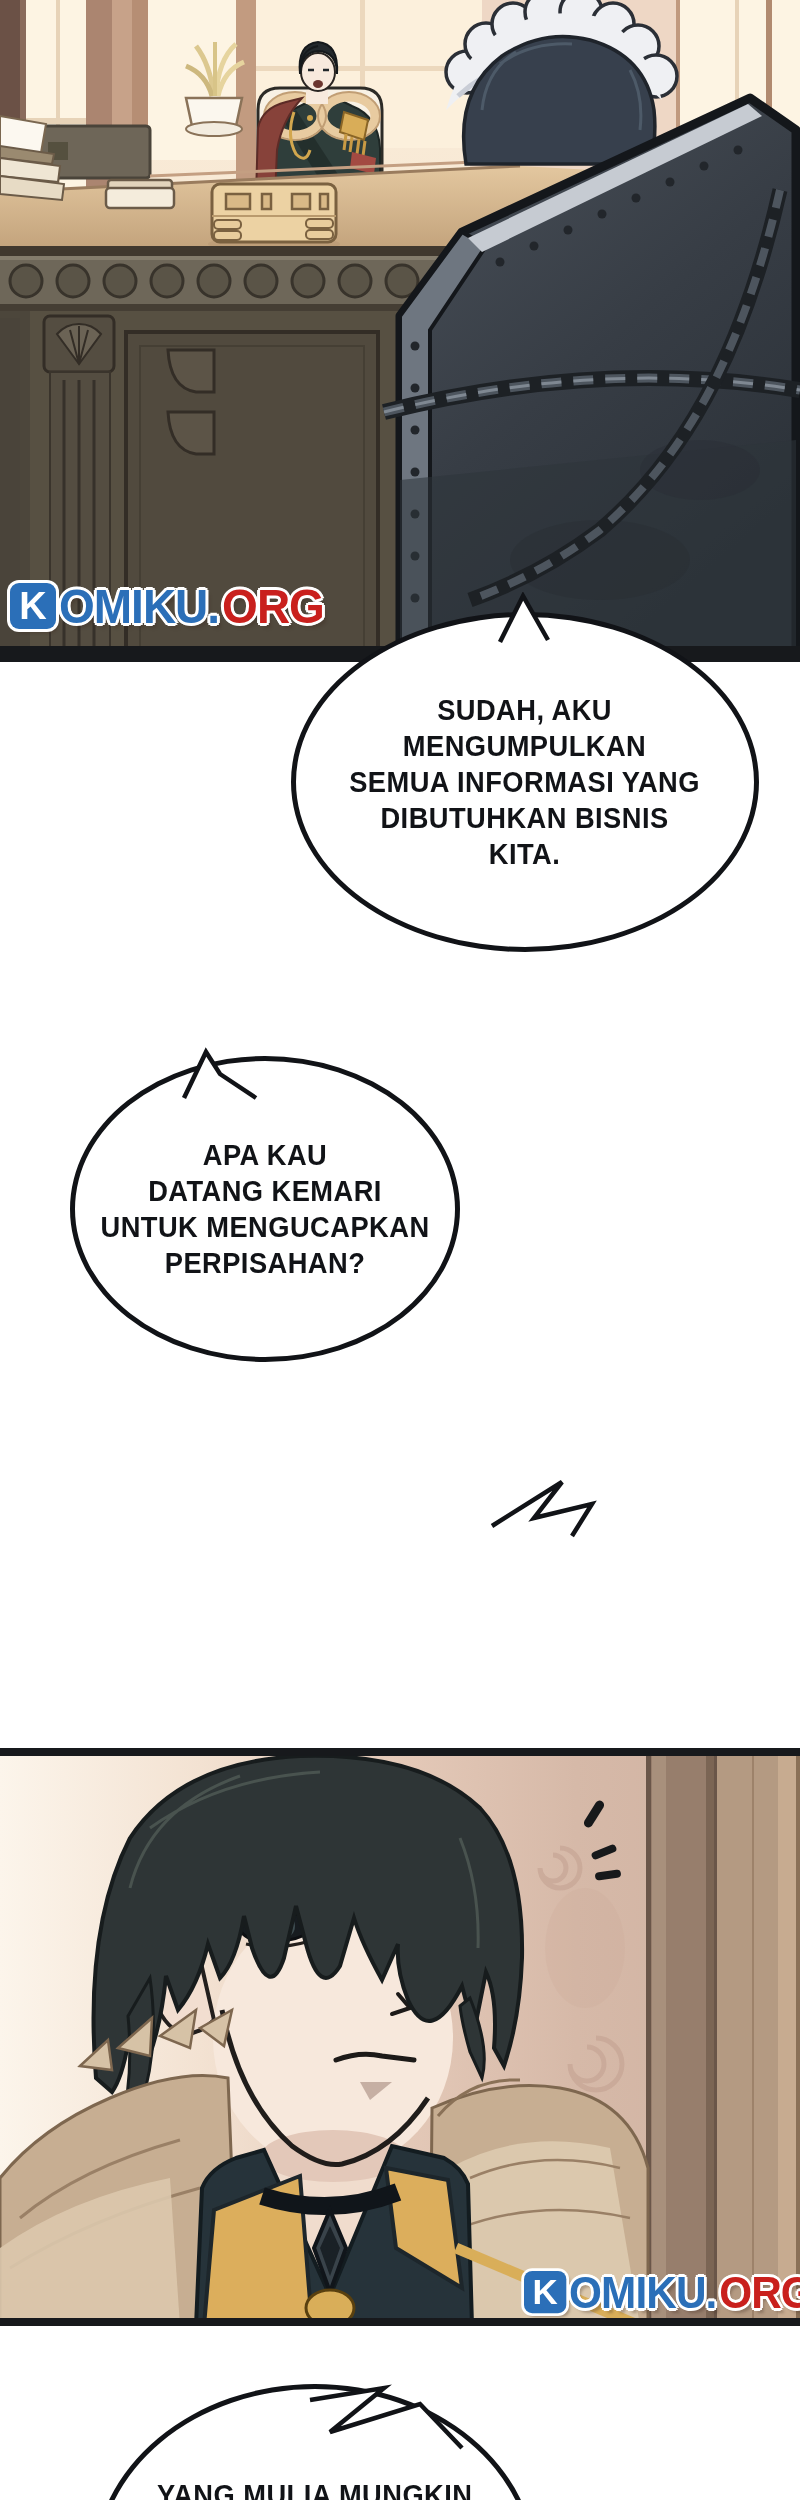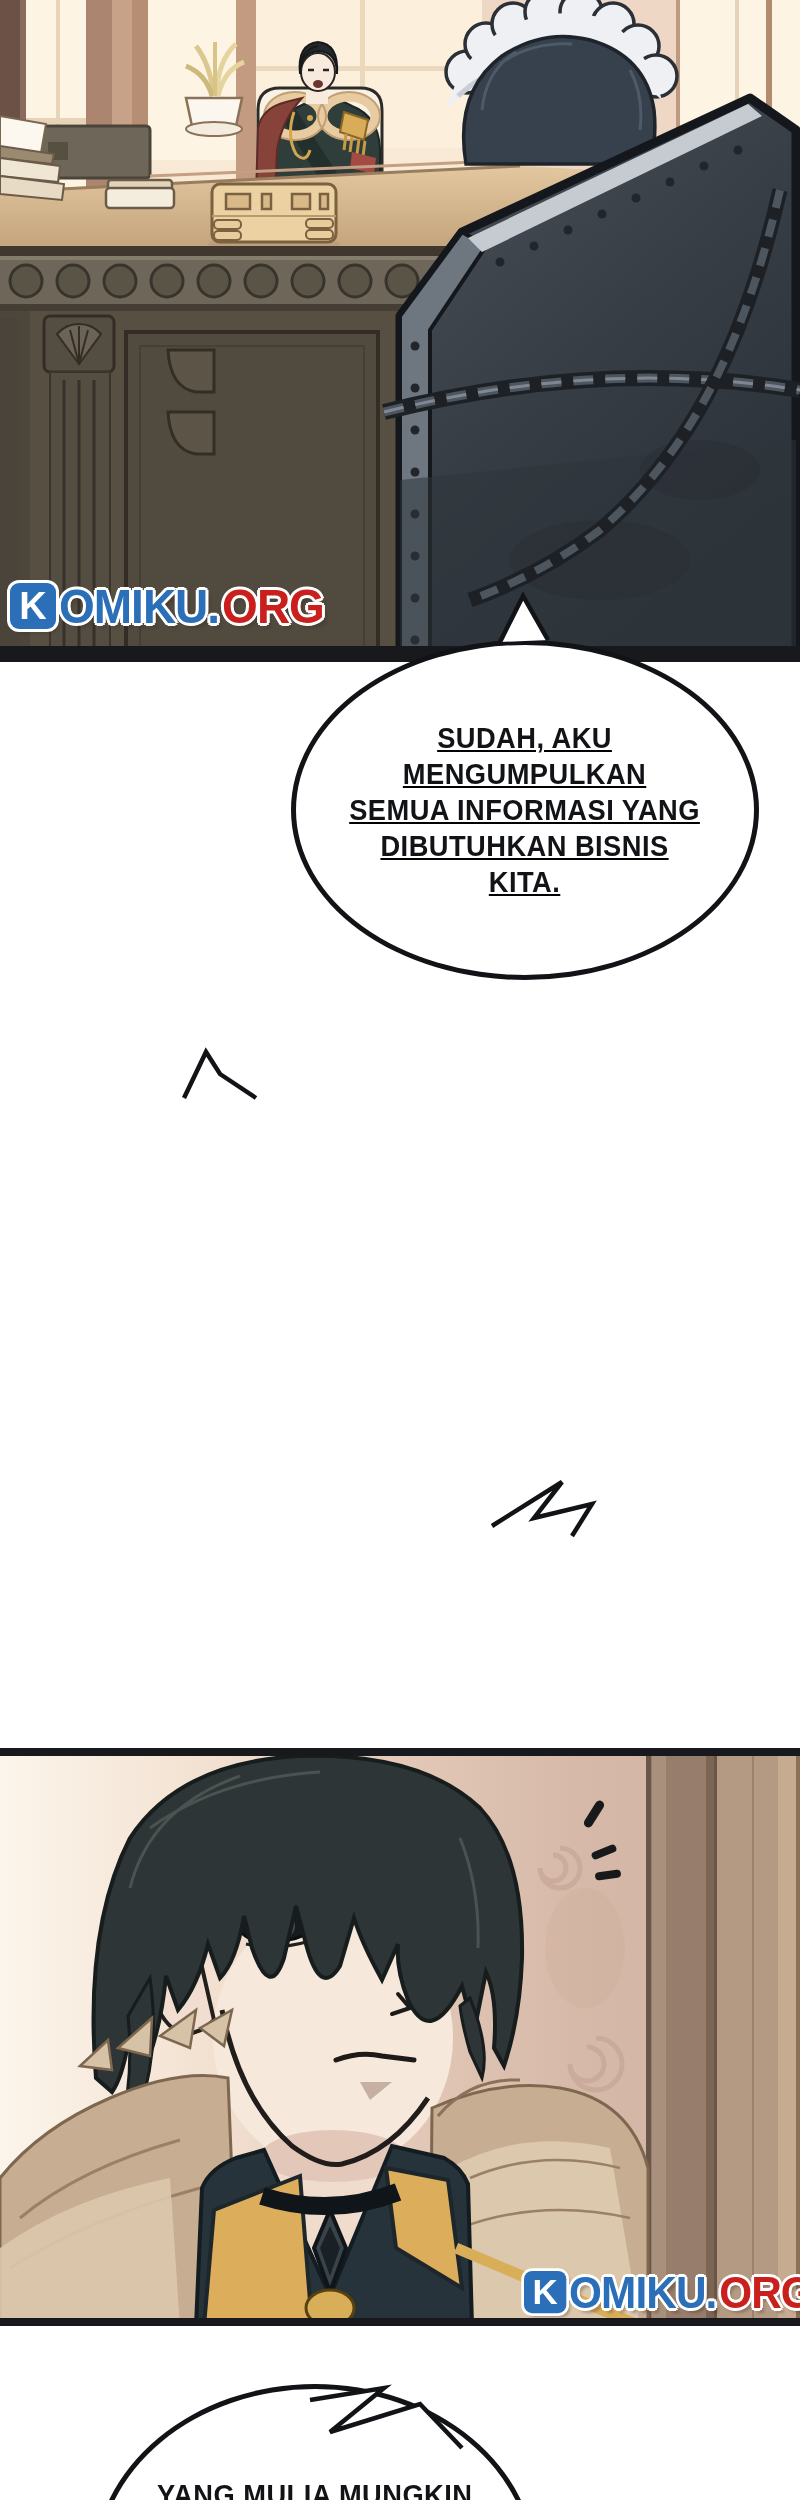--- a/index.html
+++ b/index.html
@@ -23,21 +23,21 @@
                     4px 5px 3px rgba(60,40,30,.3);}
   .wm-blue{color:#2b6fb8;}
   .wm-red{color:#c9201d;}
 
   
   .bubble{position:absolute;background:#fff;border:5px solid #111317;border-radius:50%;
           display:flex;align-items:center;justify-content:center;text-align:center;z-index:5;}
   .bubble-text{font-weight:bold;color:#111317;font-size:29px;line-height:36px;
                letter-spacing:.5px;transform:scaleX(.94);}
   .bubble-text span{display:block;white-space:nowrap;}
-  #bubble1{left:291px;top:640px;width:458px;height:330px;text-decoration:underline;}
+  #bubble1{left:291px;top:612px;width:458px;height:330px;}
   #bubble2{left:70px;top:1056px;width:380px;height:296px;}
   #bubble3{left:276px;top:1476px;width:408px;height:292px;}
   #bubble4{left:93px;top:2384px;width:434px;height:360px;align-items:flex-start;}
   #bubble4 .bubble-text{padding-top:88px;}
   .tail{position:absolute;z-index:6;}
   #tail1{left:496px;top:592px;width:56px;height:54px;}
   #tail2{left:178px;top:1046px;width:84px;height:56px;}
   #tail3{left:486px;top:1476px;width:114px;height:62px;}
   #tail4{left:300px;top:2382px;width:178px;height:72px;}
 </style>
@@ -376,20 +376,28 @@
       <span>MENGUMPULKAN</span>
       <span>SEMUA INFORMASI YANG</span>
       <span>DIBUTUHKAN BISNIS</span>
       <span>KITA.</span>
     </div>
   </div>
   <svg class="tail" id="tail1" viewBox="0 0 56 54">
     <path d="M4,50 L27,4 L52,48" fill="#ffffff" stroke="#111317" stroke-width="4.5"></path>
   </svg>
 
+  <div class="bubble" id="bubble2">
+    <div class="bubble-text">
+      <span>APA KAU</span>
+      <span>DATANG KEMARI</span>
+      <span>UNTUK MENGUCAPKAN</span>
+      <span>PERPISAHAN?</span>
+    </div>
+  </div>
   <svg class="tail" id="tail2" viewBox="0 0 84 56">
     <path d="M6,52 L28,6 L42,28 L78,52" fill="#ffffff" stroke="#111317" stroke-width="4.5"></path>
   </svg>
 
   <svg class="tail" id="tail3" viewBox="0 0 114 62">
     <path d="M6,50 L76,6 L48,42 L106,28 L86,60" fill="#ffffff" stroke="#111317" stroke-width="4.5"></path>
   </svg>
 
   <div class="bubble" id="bubble4">
     <div class="bubble-text">

